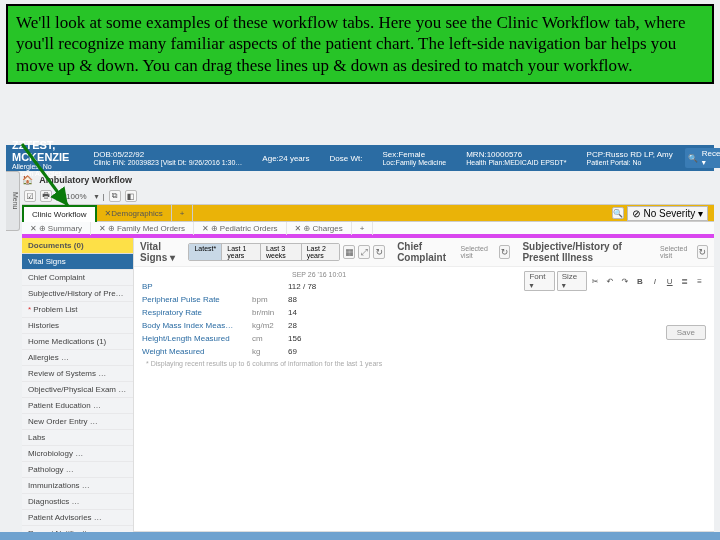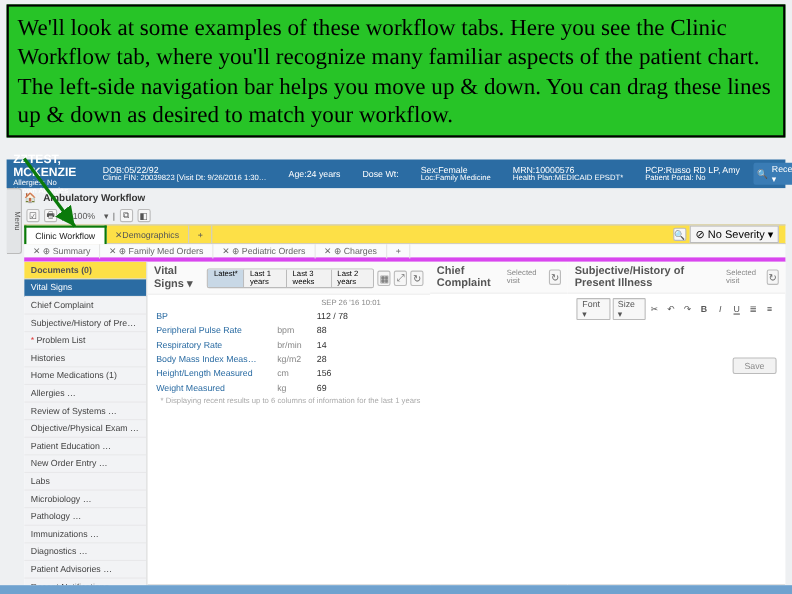--- a/index.html
+++ b/index.html
@@ -1,39 +1,39 @@
 <!DOCTYPE html>
 <html><head>
 <meta charset="utf-8">
 <style>
   * { box-sizing: border-box; margin: 0; padding: 0; }
   body { font-family: Arial, sans-serif; font-size: 10px; width: 720px; height: 540px; overflow: hidden; background: #eef0f2; position: relative; }
 
-  .callout { position: absolute; left: 6px; top: 4px; width: 708px; border: 2px solid #000; background: #27c427; padding: 6px 8px; font-family: "Comic Sans MS", "Segoe Print", cursive; font-size: 21px; line-height: 1.25; z-index: 50; }
+  .callout { position: absolute; left: 6px; top: 4px; width: 708px; border: 2px solid #000; background: #27c427; padding: 6px 8px; font-family: "Comic Sans MS", "Segoe Print", cursive; font-size: 17px; line-height: 1.25; z-index: 50; }
   .arrow { position: absolute; left: 16px; top: 140px; z-index: 40; }
   .arrow svg { overflow: visible; }
 
   .patient-bar { position: absolute; left: 6px; top: 145px; width: 708px; height: 26px; background: #2b6ca3; color: #fff; display: flex; align-items: center; padding: 0 6px; font-size: 8px; }
   .pb-left { font-weight: bold; font-size: 11px; }
   .pb-sub { font-size: 7px; }
   .pb-spacer { flex: 1; }
   .pb-item { margin-left: 10px; white-space: nowrap; }
   .pb-item.small { font-size: 7px; }
   .pb-search { background: #3a7cb5; border-radius: 2px; padding: 1px 4px; display: flex; align-items: center; gap: 3px; }
   .pb-sep { width: 1px; height: 18px; background: #5a9ccd; margin: 0 6px; }
 
   .menu-tab { position: absolute; left: 6px; top: 171px; width: 14px; height: 60px; background: #e2e4e6; border: 1px solid #bbb; border-left: none; border-radius: 0 3px 3px 0; writing-mode: vertical-rl; text-orientation: mixed; font-size: 7px; text-align: center; color: #555; }
 
   .breadcrumb { position: absolute; left: 22px; top: 172px; width: 692px; height: 16px; display: flex; align-items: center; gap: 6px; font-size: 9px; color: #333; }
   .breadcrumb .home { color: #2b6ca3; font-weight: bold; }
   .toolbar-row { position: absolute; left: 22px; top: 188px; width: 692px; height: 16px; display: flex; align-items: center; gap: 4px; font-size: 8px; color: #555; padding-left: 2px; }
   .mini-icon { width: 12px; height: 12px; border: 1px solid #bbb; background: #f7f7f7; border-radius: 2px; display: inline-flex; align-items: center; justify-content: center; font-size: 8px; }
   .zoom { padding: 0 4px; }
 
-  .tabbar { position: absolute; left: 22px; top: 204px; width: 692px; height: 18px; background: #fde047; border-top: 1px solid #ccc; border-bottom: 1px solid #ccc; display: flex; align-items: stretch; }
+  .tabbar { position: absolute; left: 22px; top: 204px; width: 692px; height: 18px; background: #eab308; border-top: 1px solid #ccc; border-bottom: 1px solid #ccc; display: flex; align-items: stretch; }
   .main-tab { padding: 2px 8px; border-right: 1px solid #ccc; font-size: 8px; display: flex; align-items: center; color: #555; }
   .main-tab.active { background: #fff; border-bottom: 1px solid #fff; margin-bottom: -1px; color: #222; }
   .tabbar .plus { margin-left: auto; padding: 2px 6px; display: flex; align-items: center; gap: 3px; }
 
   .subtabs { position: absolute; left: 22px; top: 222px; width: 692px; height: 16px; display: flex; align-items: center; font-size: 8px; color: #666; background: #fafbfc; border-bottom: 4px solid #d946ef; }
   .subtab { padding: 2px 8px; border-right: 1px solid #e5e5e5; display: flex; align-items: center; gap: 4px; }
 
   .workspace { position: absolute; left: 22px; top: 238px; width: 692px; bottom: 8px; display: flex; background: #fff; }
   .sidebar { width: 112px; background: #f2f3f5; border-right: 1px solid #ddd; overflow: hidden; font-size: 8px; color: #444; }
   .sb-head { background: #fde047; padding: 3px 6px; font-weight: bold; color: #555; border-bottom: 1px solid #ddd; }

